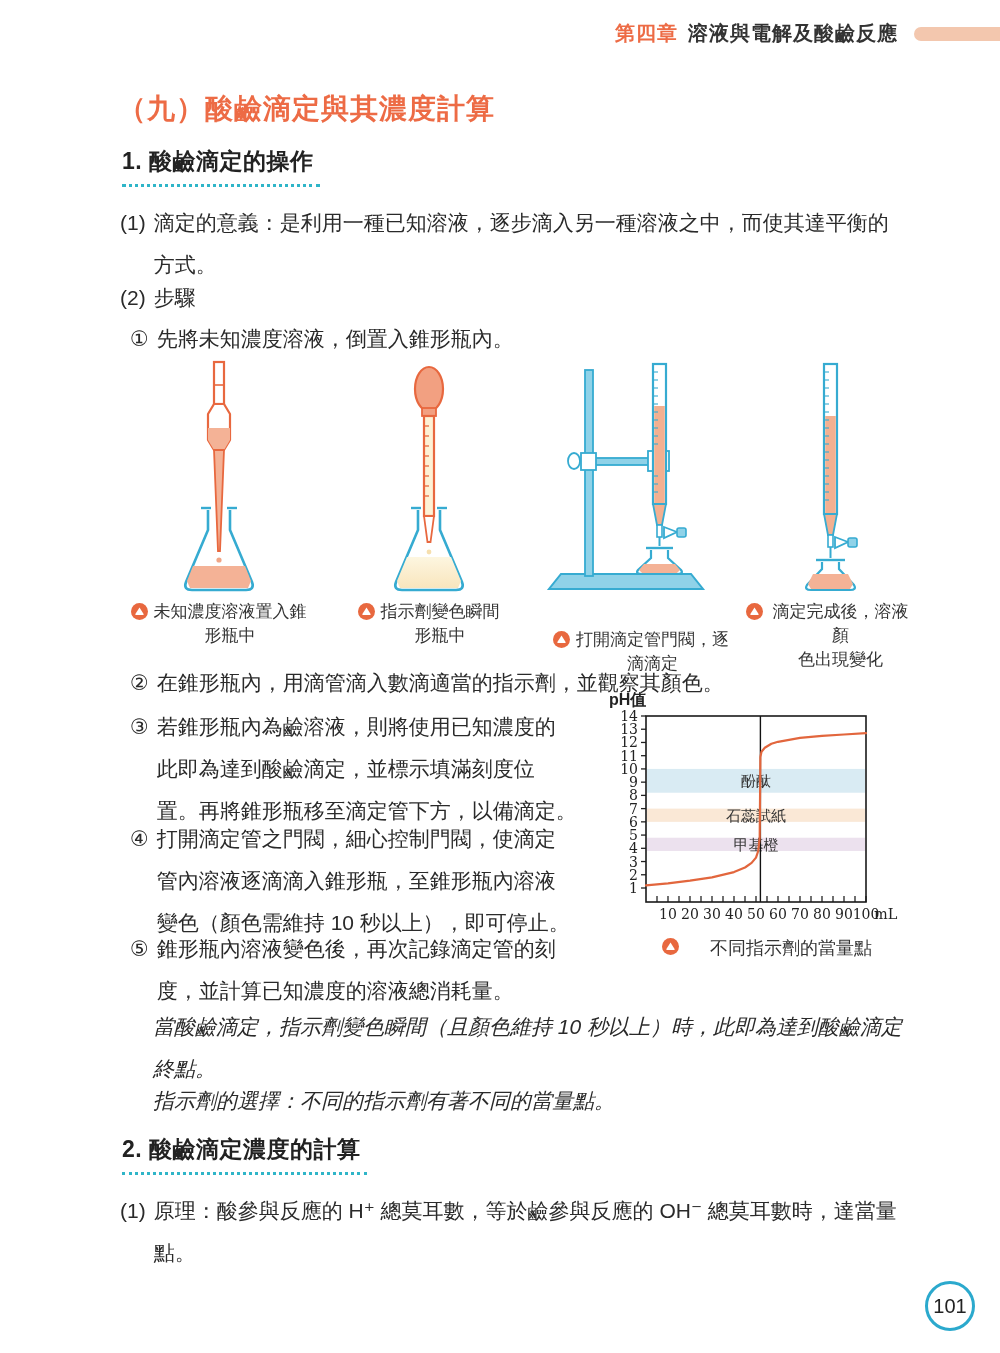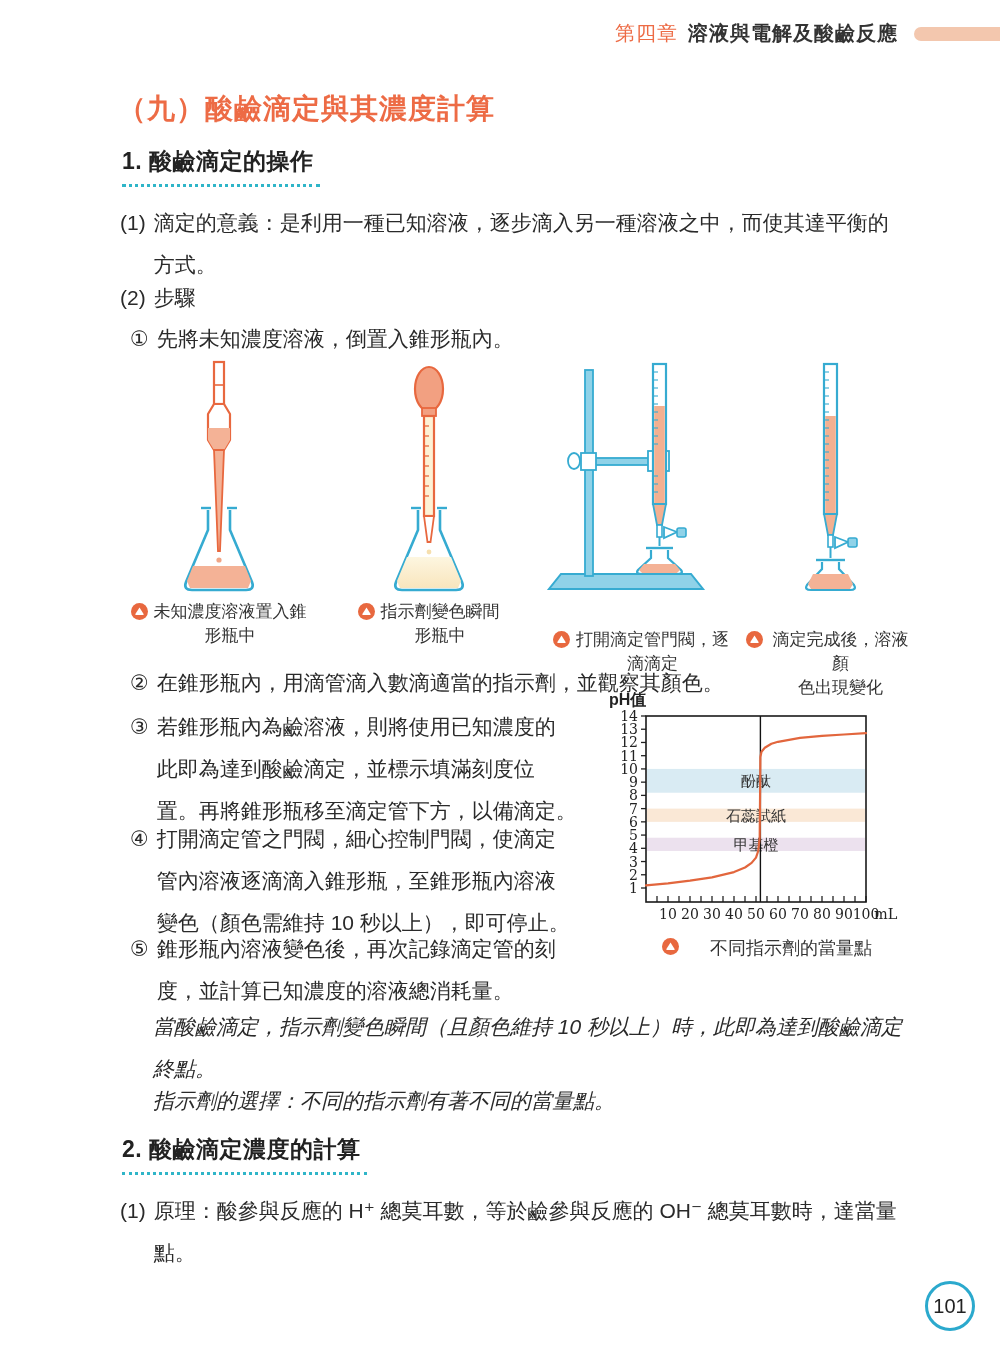--- a/index.html
+++ b/index.html
@@ -4,21 +4,21 @@
 <style>
   html,body{margin:0;padding:0;background:#e9e9e9;}
   .page{
     position:relative;width:1000px;height:1353px;background:#ffffff;
     margin:0 auto;overflow:hidden;
     font-family:"Liberation Sans","DejaVu Sans",sans-serif;color:#2a2a2a;
   }
   .abs{position:absolute;}
   
   .hdr{top:20px;right:0;display:flex;align-items:center;}
-  .hdr .chap{color:#ed6b45;font-weight:normal;font-size:20px;letter-spacing:1px;}
+  .hdr .chap{color:#ed6b45;font-weight:bold;font-size:20px;letter-spacing:1px;}
   .hdr .htitle{color:#333;font-weight:bold;font-size:20px;margin-left:10px;letter-spacing:1px;}
   .hdr .pill{width:86px;height:14px;background:#f3c7ae;border-radius:8px 0 0 8px;margin-left:16px;}
   
   .main-title{top:90px;left:118px;color:#ed6b45;font-size:28px;font-weight:bold;letter-spacing:1px;}
   .sec-head{font-size:23px;font-weight:bold;color:#222;padding:0 6px 7px 0;
     border-bottom:3.5px dotted #2fb5c8;letter-spacing:0.5px;}
   .sec1{top:146px;left:122px;}
   .sec2{top:1134px;left:122px;}
   
   .para{display:flex;font-size:21px;line-height:42px;}
@@ -175,21 +175,21 @@
       <div class="cap">
         <svg class="mk" width="17" height="17" viewBox="0 0 17 17">
           <circle cx="8.5" cy="8.5" r="8.5" fill="#e8683f"></circle>
           <path d="M8.5 4.4 L12.6 11 Q13 11.9 12 11.9 L5 11.9 Q4 11.9 4.4 11 Z" fill="#fff"></path>
         </svg>
         <span class="t">打開滴定管門閥，逐
 滴滴定</span>
       </div>
     </div>
 
-    <div class="fig" style="width:166px;gap:28px;">
+    <div class="fig" style="width:166px;">
       <svg width="150" height="238" viewBox="0 0 150 238">
         <rect x="70" y="6" width="13" height="150" fill="#fff" stroke="#36abd1" stroke-width="2.2"></rect>
         <rect x="71.2" y="58" width="10.6" height="97" fill="#f2b091"></rect>
         <g stroke="#36abd1" stroke-width="1.1">
           <line x1="70" y1="14" x2="75" y2="14"></line>
             <line x1="70" y1="22" x2="75" y2="22"></line>
           <line x1="70" y1="30" x2="75" y2="30"></line>
             <line x1="70" y1="38" x2="75" y2="38"></line>
           <line x1="70" y1="46" x2="75" y2="46"></line>
             <line x1="70" y1="54" x2="75" y2="54"></line>

